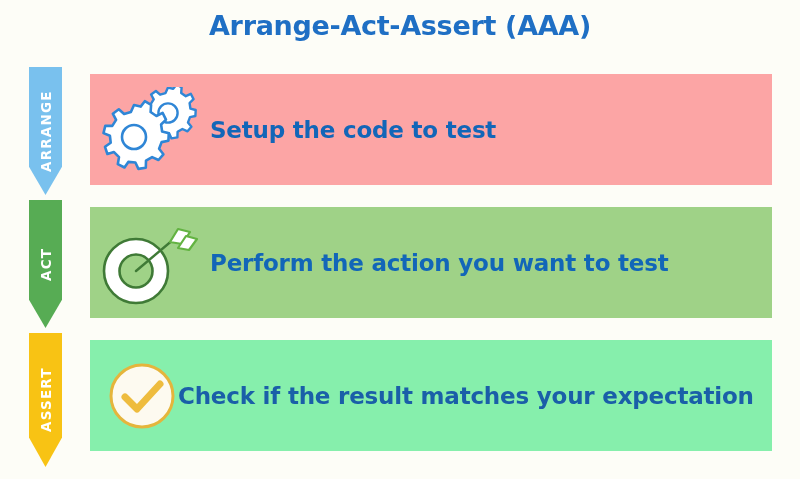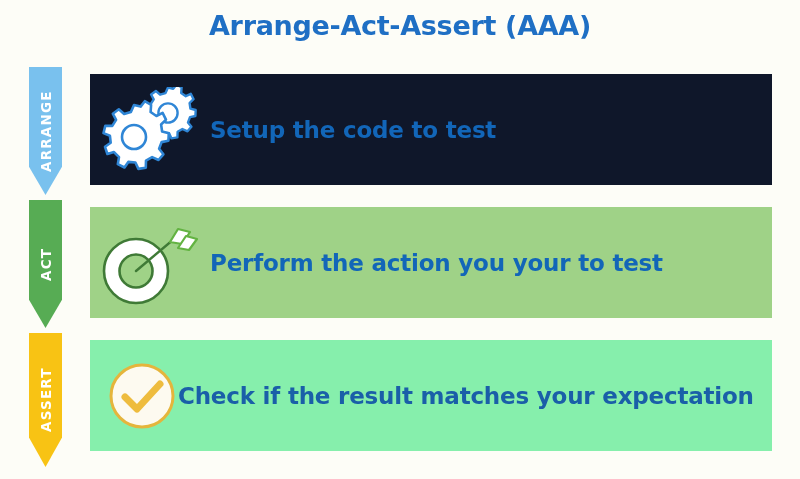--- a/index.html
+++ b/index.html
@@ -79,21 +79,21 @@
 
   
   .row {
     position: absolute;
     left: 90px;
     width: 682px;
     height: 111px;
     display: flex;
     align-items: center;
   }
-  #row-arrange { top: 74px;  background: #0f172a; }
+  #row-arrange { top: 74px;  background: #fca5a5; }
   #row-act     { top: 207px; background: #9fd287; }
   #row-assert  { top: 340px; background: #86efac; }
 
   .row-icon {
     width: 120px;
     min-width: 120px;
     height: 111px;
     display: flex;
     align-items: center;
     justify-content: center;
@@ -154,21 +154,21 @@
         <circle cx="38" cy="54" r="16.5" fill="#9fd287" stroke="#3f7a36" stroke-width="2.6"></circle>
 
         <line x1="38" y1="54" x2="76" y2="22" stroke="#3f7a36" stroke-width="2.4" stroke-linecap="round"></line>
 
         <g fill="#ffffff" stroke="#63b342" stroke-width="2.2" stroke-linejoin="round">
           <path d="M72,25 L80,12 L92,15 L84,27 Z"></path>
           <path d="M80,31 L88,19 L99,22 L91,33 Z"></path>
         </g>
       </svg>
     </div>
-    <div class="row-text">Perform the action you your to test</div>
+    <div class="row-text">Perform the action you want to test</div>
   </div>
 
   <div class="banner" id="banner-assert">
     <div class="banner-shape"></div>
     <div class="banner-label">ASSERT</div>
   </div>
 
   <div class="row" id="row-assert">
     <div class="row-icon">
       <svg width="88" height="88" viewBox="0 0 88 88" xmlns="http://www.w3.org/2000/svg">

